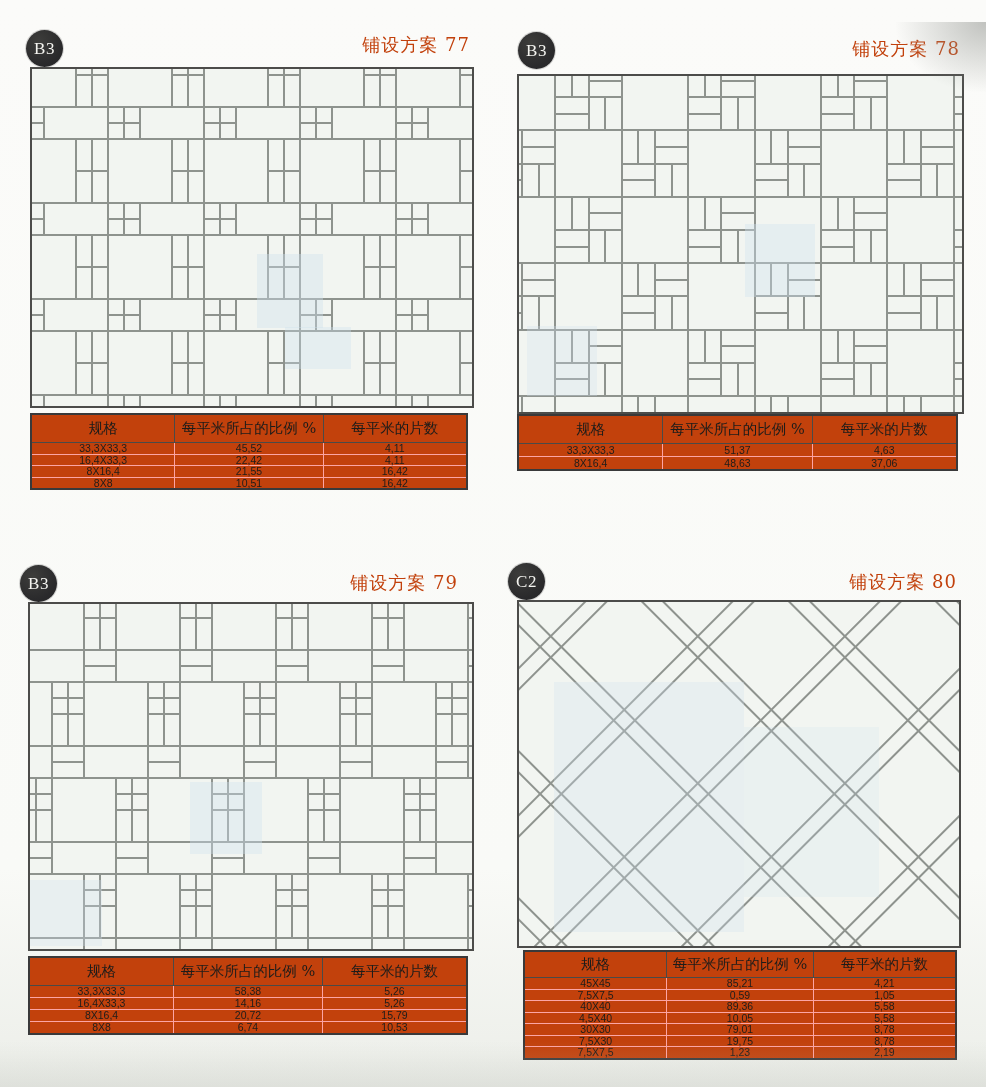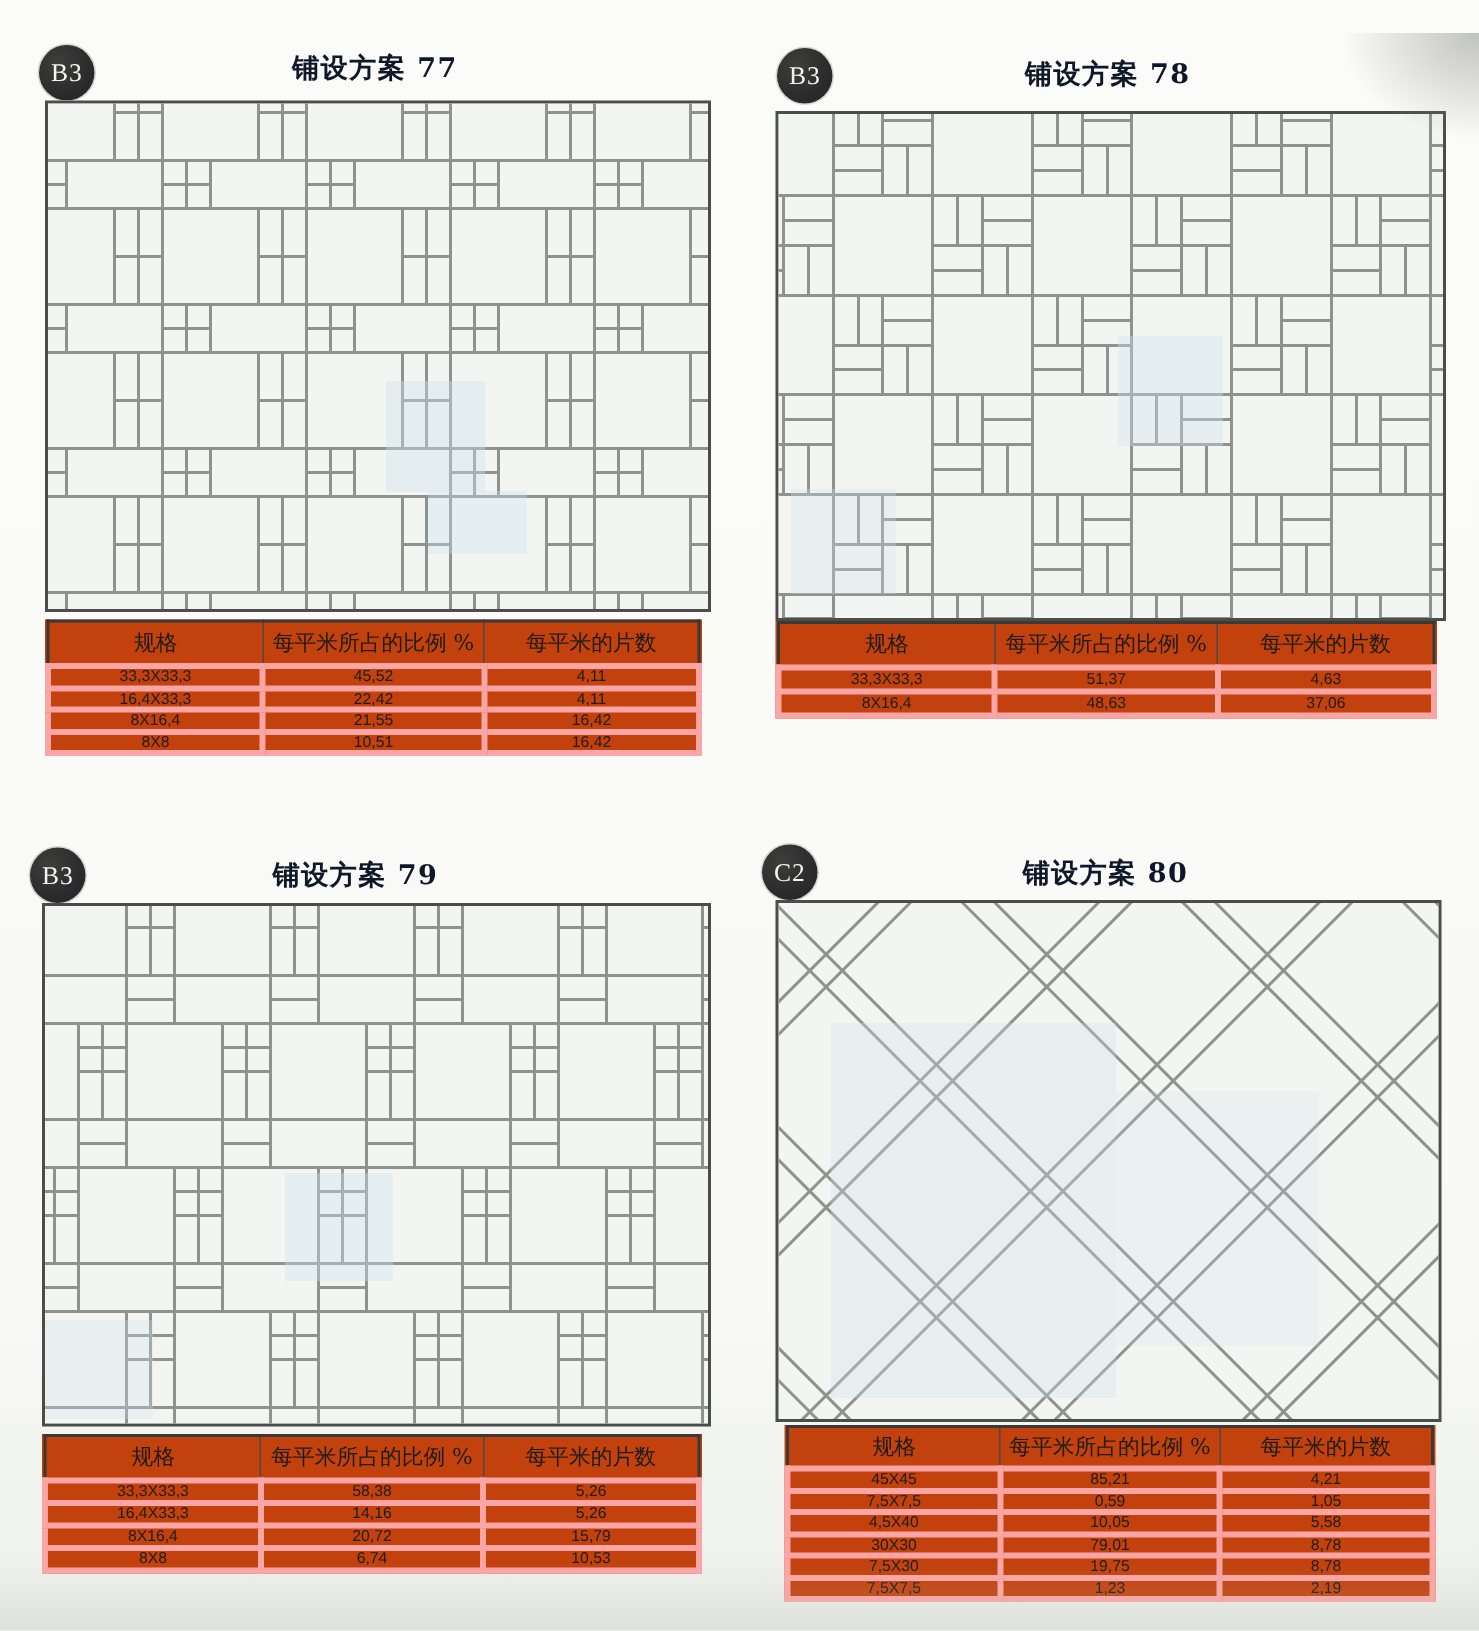--- a/index.html
+++ b/index.html
@@ -19,40 +19,40 @@
   }
   .panel{position:absolute;}
   .badge{
     position:absolute;width:37px;height:37px;border-radius:50%;
     display:flex;align-items:center;justify-content:center;
     font-family:"Liberation Serif","DejaVu Serif",serif;
     font-size:17px;letter-spacing:0.5px;
     box-shadow:0 0 0 1px rgba(0,0,0,0.15);
   }
   .title{
-    position:absolute;margin:0;text-align:center;
+    position:absolute;margin:0;text-align:right;
     font-family:"DejaVu Serif","Liberation Serif",serif;
-    font-size:18px;font-weight:700;color:#0f172a;letter-spacing:1px;
+    font-size:18px;font-weight:400;color:#c2410c;letter-spacing:1px;
   }
   .pattern-box{
     position:absolute;border:2px solid #4c4c4a;background:#f1f4f0;overflow:hidden;
   }
   .pattern-box svg{display:block;}
   table.spec{
     position:absolute;border-collapse:collapse;background:#c2410c;
     border:2px solid #39393a;table-layout:fixed;
   }
   table.spec th{
     font-family:"DejaVu Serif","Liberation Serif",serif;
     font-weight:500;font-size:14.5px;color:#1c1c1a;
     border:1px solid #4a4a48;padding:0;
   }
   table.spec td{
     font-size:10.5px;color:#1d1d1b;text-align:center;padding:0;line-height:1;
-    border:4px solid #fca5a5;font-family:"Liberation Sans","DejaVu Sans",sans-serif;
+    border:1px solid #fca5a5;font-family:"Liberation Sans","DejaVu Sans",sans-serif;
   }
   .head-28 th{height:27px;}
   .head-26 th{height:25px;}
   .rows-11 td{height:10px;}
   .rows-12 td{height:11px;}
   .rows-13 td{height:12px;}
 </style>
 </head>
 <body>
 
@@ -1755,20 +1755,25 @@
             <td>45X45</td>
             <td>85,21</td>
             <td>4,21</td>
           </tr>
           <tr>
             <td>7,5X7,5</td>
             <td>0,59</td>
             <td>1,05</td>
           </tr>
           <tr>
+            <td>40X40</td>
+            <td>89,36</td>
+            <td>5,58</td>
+          </tr>
+          <tr>
             <td>4,5X40</td>
             <td>10,05</td>
             <td>5,58</td>
           </tr>
           <tr>
             <td>30X30</td>
             <td>79,01</td>
             <td>8,78</td>
           </tr>
           <tr>

